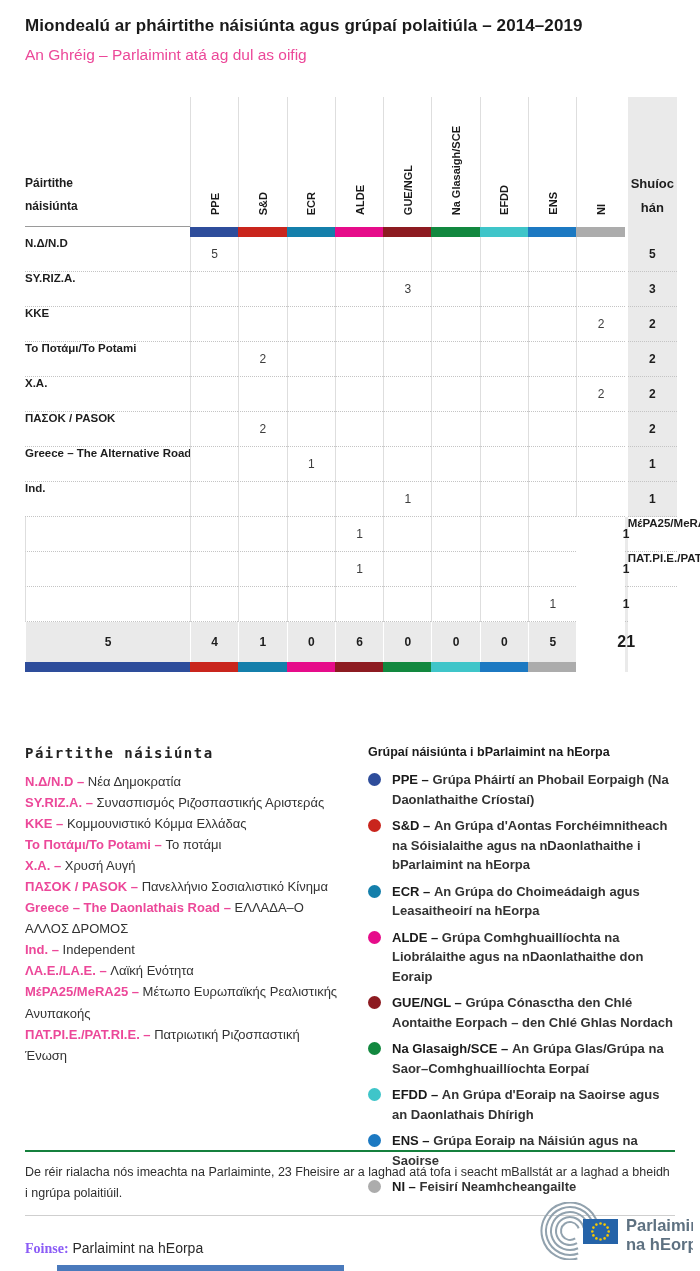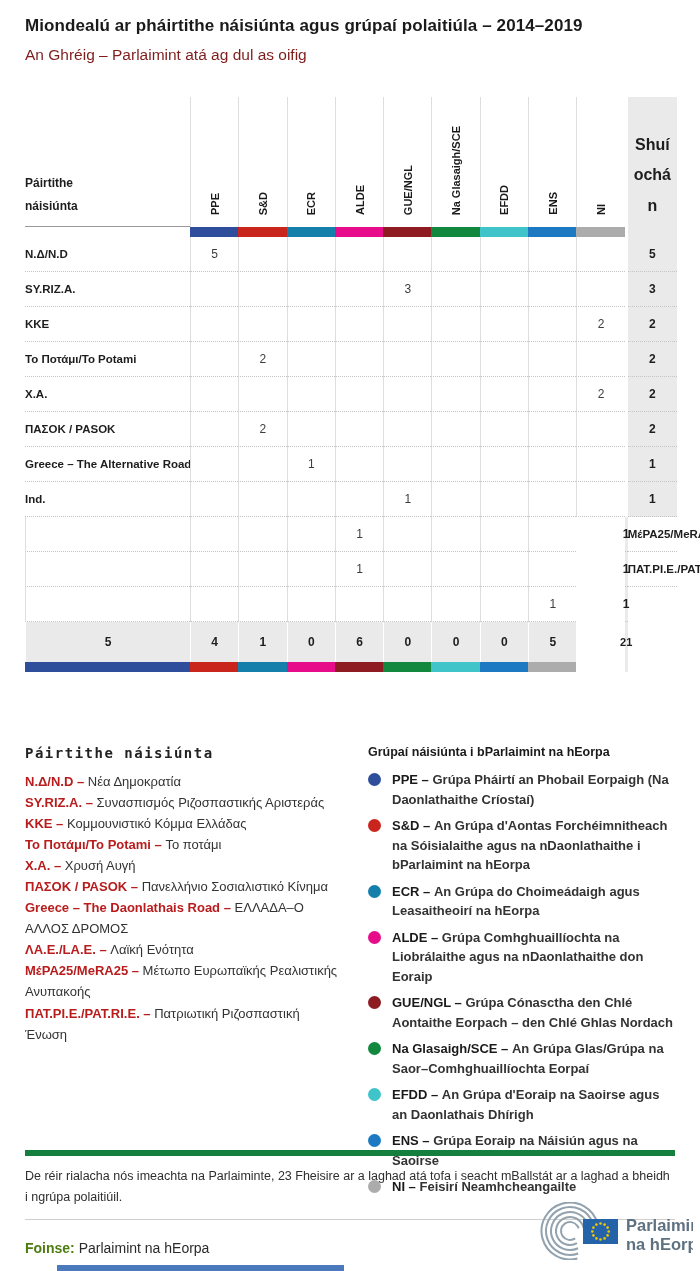--- a/index.html
+++ b/index.html
@@ -3,66 +3,66 @@
 <meta charset="utf-8">
 <style>
   * { margin:0; padding:0; box-sizing:border-box; }
   html,body { background:#fff; }
   body { font-family:"Liberation Sans", sans-serif; color:#1d1d1d; }
   .page { position:relative; width:700px; height:1271px; background:#fff; overflow:hidden; margin:0 auto;padding-left:24px; }
 
   
   .hdr { position:absolute; top:16px; left:25px; width:650px; }
   .title { font-size:17px; font-weight:700; color:#1a1a1a; letter-spacing:.1px; }
-  .subtitle { margin-top:10px; font-size:15.5px; font-weight:400; color:#7f1d1d; }
+  .subtitle { margin-top:10px; font-size:15.5px; font-weight:400; color:#ec4899; }
 
   
   .tbl { position:absolute; top:97px; left:25px; width:652px;
          display:grid;
          grid-template-columns:165px repeat(9,48.3px) 3px 1fr;
          grid-template-rows:130px 10px repeat(11,35px) 40px 10px; }
   .tbl > div { min-width:0; }
 
   .h-lab { display:flex; align-items:flex-end; border-bottom:1px solid #9a9a9a; padding-bottom:8px; }
   .h-lab span { font-size:12px; font-weight:700; width:80px; line-height:1.9; }
   .h-rot { display:flex; justify-content:center; align-items:flex-end; border-left:1px solid #dedede; padding-bottom:12px; }
   .h-rot span { writing-mode:vertical-rl; transform:rotate(180deg); font-size:11px; font-weight:700; white-space:nowrap; color:#1a1a1a; }
   .h-seat { display:flex; justify-content:center; align-items:flex-end; text-align:center; padding-bottom:6px; }
-  .h-seat span { font-size:16px; font-weight:700; width:44px; word-break:break-all; line-height:1.9;margin-top:20px; }
+  .h-seat span { font-size:13px; font-weight:700; width:44px; word-break:break-all; line-height:1.9;margin-top:20px; }
 
   .seatbg { background:#eaeaea; }
   .strip { }
   .c-gap { background:#fff; }
 
-  .c-lab { display:flex; align-items:center; font-size:11.5px; font-weight:700; white-space:nowrap; border-bottom:1px dotted #c4c4c4; }
+  .c-lab { display:flex; align-items:flex-start; font-size:11.5px; font-weight:700; white-space:nowrap; border-bottom:1px dotted #c4c4c4; }
   .c-val { display:flex; align-items:center; justify-content:center; font-size:12px; color:#3d3d3d;
            border-left:1px solid #dedede; border-bottom:1px dotted #c4c4c4; }
   .c-seat { display:flex; align-items:center; justify-content:center; font-size:12px; font-weight:700;
             border-bottom:1px dotted #c4c4c4; }
   .t-val { display:flex; align-items:center; justify-content:center; font-size:12px; font-weight:700; border-left:1px solid #fff; }
-  .t-seat { display:flex; align-items:center; justify-content:center; font-size:11px; font-weight:700;text-align:right; }
+  .t-seat { display:flex; align-items:center; justify-content:center; font-size:16px; font-weight:700;text-align:right; }
 
   
   .legends { position:absolute; top:745px; left:25px; width:652px; display:flex; }
   .lg-left { width:318px; }
   .lg-right { width:309px; margin-left:25px; }
   .lg-left h3 { font-family:"DejaVu Sans Mono", monospace; font-size:14px; font-weight:700; letter-spacing:1.5px; margin-bottom:10px; color:#222; }
   .lg-right h3 { font-size:12.5px; font-weight:700; margin-bottom:11px; color:#1a1a1a; }
   .lp-item { font-size:13px; color:#333; line-height:1.62; }
-  .lp-item b { color:#b91c1c; }
+  .lp-item b { color:#ec4899; }
   .lg-g { display:flex; margin-bottom:7px; font-size:13px; line-height:1.5; color:#333;font-weight:bold; }
   .lg-g .dot { flex:0 0 13px; width:13px; height:13px; border-radius:50%; margin:3px 11px 0 0; }
   .lg-g p b { color:#1a1a1a; }
 
   
   .footnote { position:absolute; top:1150px; left:25px; width:650px;
-              border-top:6px solid #15803d; border-bottom:1px solid #cfcfcf;
+              border-top:2px solid #15803d; border-bottom:1px solid #cfcfcf;
               padding:10px 0 12px; font-size:12.5px; line-height:1.65; color:#2e2e2e; }
   .source { position:absolute; top:1240px; left:25px; font-size:14px; color:#2a2a2a; }
-  .source b { color:#4d7c0f; }
+  .source b { color:#8b5cf6;font-family:Liberation Serif, serif; }
   .eplogo { position:absolute; top:1202px; left:528px; }
   .bottombar { position:absolute; top:1265px; left:57px; width:287px; height:6px; background:#4a7abc; }
 </style>
 </head>
 <body>
 
 <div class="page">
 
   <div class="hdr">
     <div class="title">Miondealú ar pháirtithe náisiúnta agus grúpaí polaitiúla – 2014–2019</div>
@@ -361,20 +361,21 @@
     <div class="lg-left">
       <h3>Páirtithe náisiúnta</h3>
       <div id="lg-parties">
           <div class="lp-item"><b>N.Δ/N.D – </b><span>Νέα Δημοκρατία</span></div>
           <div class="lp-item"><b>SY.RIZ.A. – </b><span>Συνασπισμός Ριζοσπαστικής Αριστεράς</span></div>
           <div class="lp-item"><b>KKE – </b><span>Κομμουνιστικό Κόμμα Ελλάδας</span></div>
           <div class="lp-item"><b>Το Ποτάμι/To Potami – </b><span>Το ποτάμι</span></div>
           <div class="lp-item"><b>Χ.Α. – </b><span>Χρυσή Αυγή</span></div>
           <div class="lp-item"><b>ΠΑΣΟΚ / PASOK – </b><span>Πανελλήνιο Σοσιαλιστικό Κίνημα</span></div>
           <div class="lp-item"><b>Greece – The Daonlathais Road – </b><span>ΕΛΛΑΔΑ–Ο ΑΛΛΟΣ ΔΡΟΜΟΣ</span></div>
+          <div class="lp-item"><b>Ind. – </b><span>Independent</span></div>
           <div class="lp-item"><b>ΛΑ.Ε./LA.E. – </b><span>Λαϊκή Ενότητα</span></div>
           <div class="lp-item"><b>ΜέΡΑ25/MeRA25 – </b><span>Μέτωπο Ευρωπαϊκής Ρεαλιστικής Ανυπακοής</span></div>
           <div class="lp-item"><b>ΠΑΤ.ΡΙ.Ε./PAT.RI.E. – </b><span>Πατριωτική Ριζοσπαστική Ένωση</span></div>
         </div>
     </div>
     <div class="lg-right">
       <h3>Grúpaí náisiúnta i bParlaimint na hEorpa</h3>
       <div id="lg-groups">
           <div class="lg-g">
             <span class="dot" style="background: rgb(46, 77, 155);"></span>

